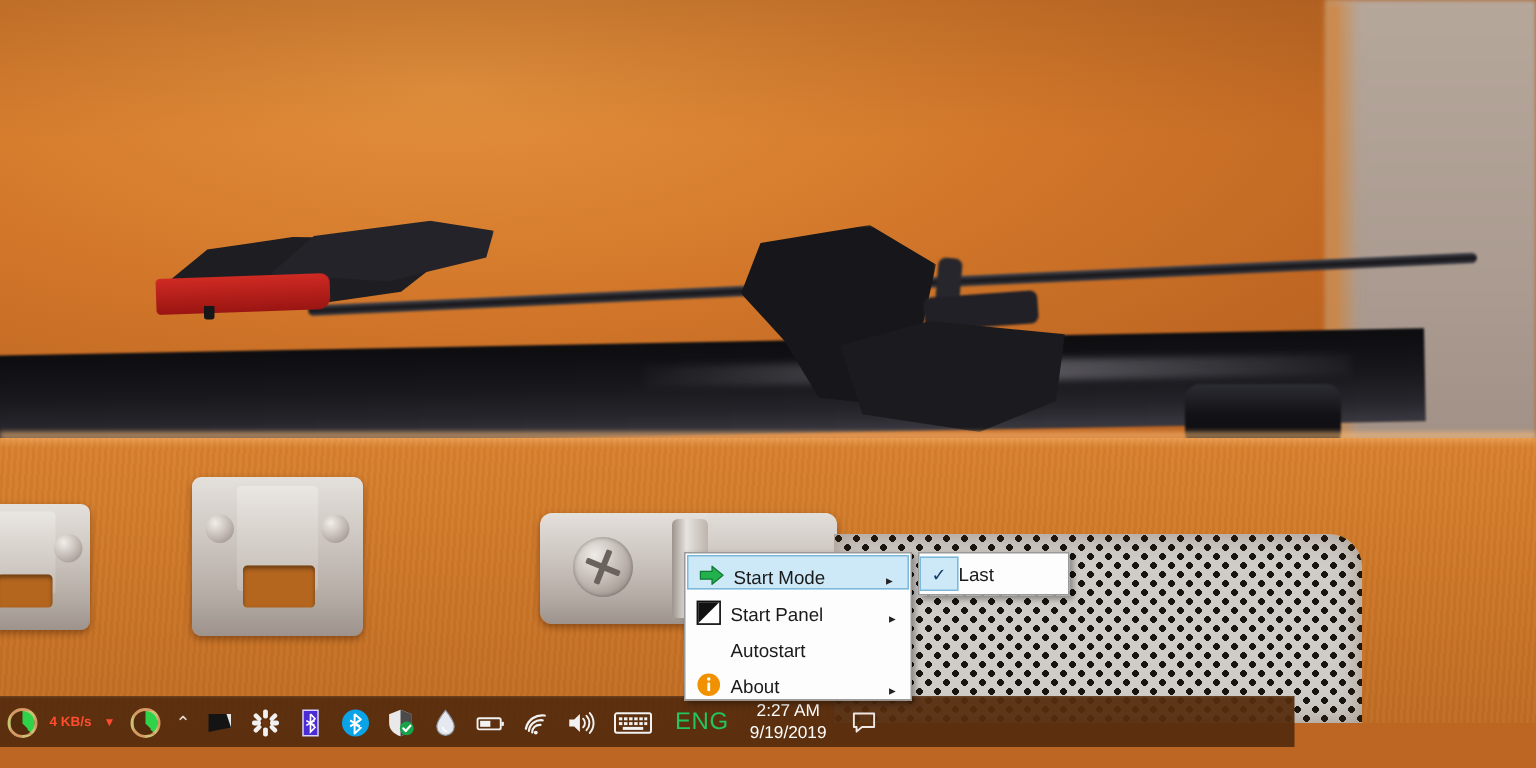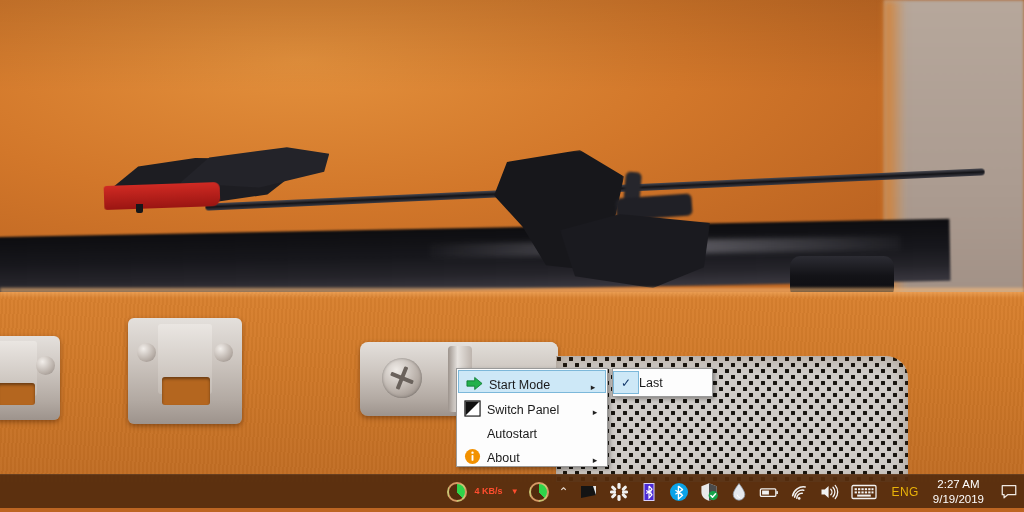--- a/index.html
+++ b/index.html
@@ -186,39 +186,39 @@
     background-color: #cfcbc7;
     background-image:
       radial-gradient(circle at 3px 3px, #17140f 2.1px, rgba(0,0,0,0) 2.4px),
       radial-gradient(circle at 9px 9px, #17140f 2.1px, rgba(0,0,0,0) 2.4px);
     background-size: 12px 12px, 12px 12px;
     box-shadow: inset 0 0 18px rgba(80,50,20,0.35);
   }
 
   
   .taskbar {
-    position: absolute; left: 0; bottom: 4px; width: 1024px; height: 34px;
+    position: absolute; left: 0; bottom: 14px; width: 863px; height: 34px;
     background: rgba(86,45,14,0.94);
     border-top: 1px solid rgba(255,255,255,0.07);
-    display: flex; align-items: center; justify-content: flex-end;
+    display: flex; align-items: center; justify-content: flex-start;
   }
   .tray { display: flex; align-items: center; height: 34px; }
   .tray-item {
     display: flex; align-items: center; justify-content: center;
     height: 34px; padding: 0 5px; color: #fff;
   }
   .gauge {
     width: 20px; height: 20px; border-radius: 50%;
     border: 2px solid rgba(255,190,130,0.75);
     background: conic-gradient(#2fd34a 0deg 140deg, rgba(0,0,0,0.10) 140deg 360deg);
   }
   .netspeed { font-size: 9px; color: #ff4d2e; line-height: 1.05; text-align: right; padding: 0 3px; font-weight: bold;}
   .chev { color: #e8dcd2; font-size: 12px; }
   .icn { width: 20px; height: 20px; display: block; }
-  .lang { color: #eab308; font-size: 12px; padding: 0 8px; letter-spacing: .4px; }
+  .lang { color: #22c55e; font-size: 16px; padding: 0 8px; letter-spacing: .4px; }
   .clock {
     color: #fff; font-size: 11.5px; line-height: 15px; text-align: center;
     padding: 0 10px 0 6px; white-space: nowrap;
   }
   .action-center {
     width: 30px; height: 34px; display: flex; align-items: center; justify-content: center;
   }
 
   
   .menu {
@@ -463,21 +463,21 @@
       <span class="arw">▸</span>
     </div>
 
     <div class="mi">
       <span class="ic">
         <svg class="ico-box" viewBox="0 0 18 18" aria-hidden="true">
           <rect x="1" y="1" width="16" height="16" fill="#ffffff" stroke="#111" stroke-width="1.2"></rect>
           <polygon points="1.6,1.6 16.4,1.6 1.6,16.4" fill="#111111"></polygon>
         </svg>
       </span>
-      <span class="lbl">Switch Panel</span>
+      <span class="lbl">Start Panel</span>
       <span class="arw">▸</span>
     </div>
 
     <div class="mi">
       <span class="ic"></span>
       <span class="lbl">Autostart</span>
       <span class="arw"></span>
     </div>
 
     <div class="mi">

